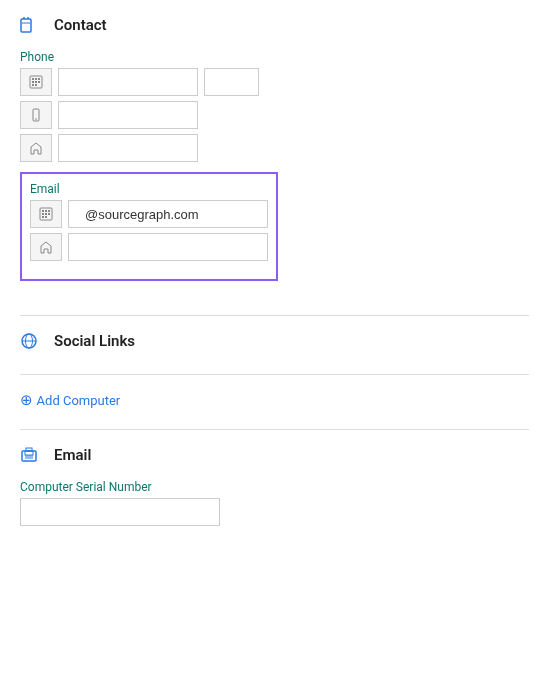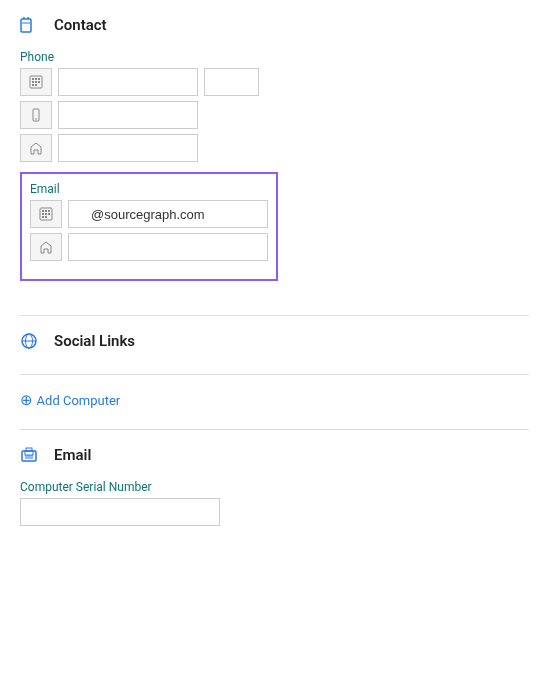--- a/index.html
+++ b/index.html
@@ -61,21 +61,21 @@
       align-items: center;
       justify-content: center;
       color: #666;
       font-size: 12px;
       flex-shrink: 0;
     }
 
     .text-input {
       height: 28px;
       border: 1px solid #ccc;
-      padding: 0 22px;
+      padding: 0 16px;
       font-size: 13px;
       color: #333;
       outline: none;
       background: #fff;
     }
 
     .input-wide {
       width: 140px;
     }
 

